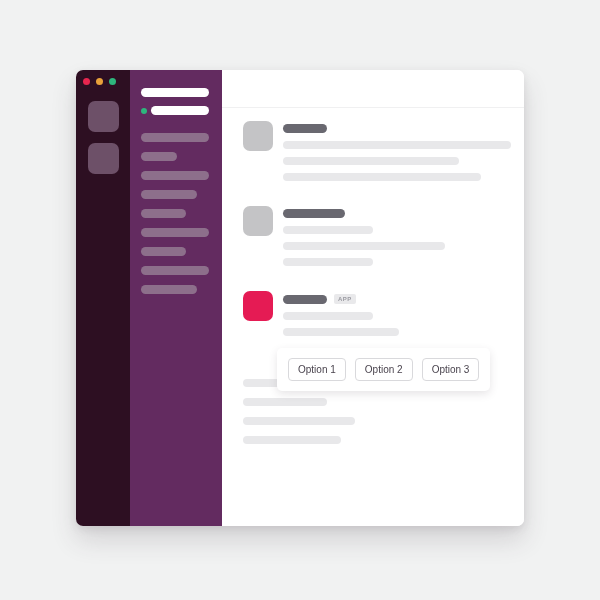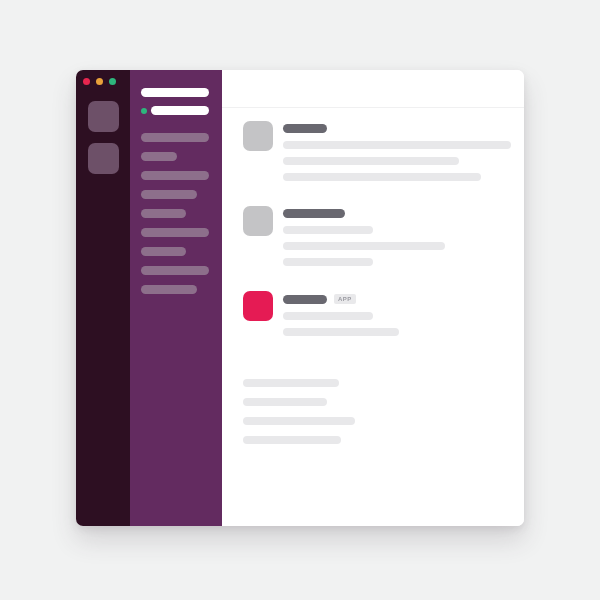--- a/index.html
+++ b/index.html
@@ -260,15 +260,20 @@
         </div>
       </div>
 
     <div id="bottom-block">
         <div class="bottom-line" style="width: 96px;"></div>
         <div class="bottom-line" style="width: 84px;"></div>
         <div class="bottom-line" style="width: 112px;"></div>
         <div class="bottom-line" style="width: 98px;"></div>
       </div>
 
+    <div id="option-card">
+      <button class="option-button">Option 1</button>
+      <button class="option-button">Option 2</button>
+      <button class="option-button">Option 3</button>
+    </div>
 
   </div>
 </div>
 
 </body></html>

